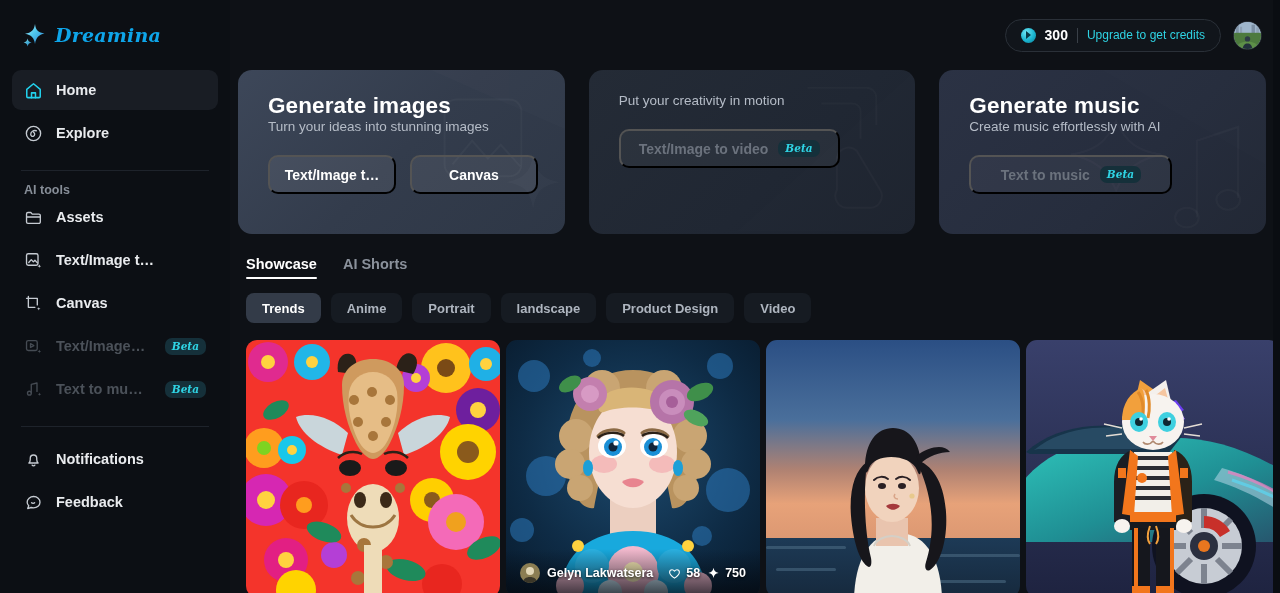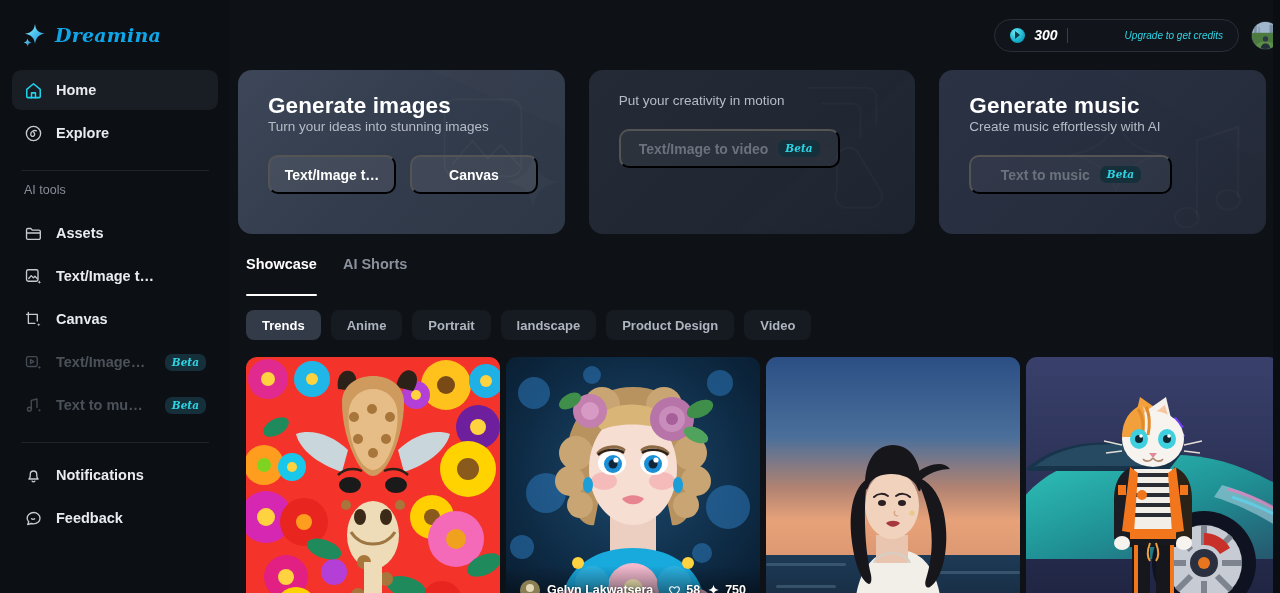--- a/index.html
+++ b/index.html
@@ -45,53 +45,53 @@
   .beta {
     font-family: "DejaVu Serif", serif;
     font-style: italic; font-weight: 700;
     font-size: 10.5px; color: #2fd4e4;
     background: #15303a; border-radius: 7px;
     padding: 2px 7px 3px; margin-left: 4px;
     flex: 0 0 auto;
   }
   .divider { height: 1px; background: #1e232b; margin: 14px 9px 12px; }
   .section-label {
-    font-size: 12.5px; color: #878e98; font-weight: 400;
-    padding: 0 12px; margin-bottom: 16px;
+    font-size: 12.5px; color: #878e98; font-weight: 700;
+    padding: 0 12px; margin-bottom: 0;
   }
 
   
   .main {
     flex: 1 1 auto; height: 593px;
     position: relative; overflow: hidden;
     background: #0e1116;
   }
   .topbar {
     height: 70px; display: flex; align-items: center;
-    justify-content: flex-end; gap: 12px; font-style: italic;
+    justify-content: flex-end; padding-right: 18px; gap: 12px;
   }
   .credits-pill {
     display: flex; align-items: center; gap: 9px;
     height: 33px; padding: 0 15px;
     border: 1px solid #2a3038; border-radius: 17px;
     background: #11151b; cursor: pointer;
   }
   .credit-coin {
     width: 15px; height: 15px; border-radius: 50%;
     background: radial-gradient(circle at 35% 30%, #6ee7f5 0%, #1ab4cf 55%, #0d7d96 100%);
     position: relative; flex: 0 0 15px;
   }
   .credit-coin::after {
     content: ""; position: absolute; left: 5px; top: 3.5px;
     border-left: 5px solid #083a47;
     border-top: 4px solid transparent; border-bottom: 4px solid transparent;
   }
   .credit-amount { font-size: 14px; font-weight: 700; color: #fff; }
   .credit-sep { width: 1px; height: 15px; background: #3a4048; }
-  .credit-link { font-size: 10px; color: #2fd4e4; cursor: pointer; margin-left: 48px; }
+  .credit-link { font-size: 12px; color: #2fd4e4; cursor: pointer; }
   .avatar {
     width: 29px; height: 29px; border-radius: 50%;
     flex: 0 0 29px; overflow: hidden; cursor: pointer;
     border: 1px solid #2b3139;
   }
 
   .content { padding: 0 14px 0 8px; }
 
   
   .hero-row { display: flex; gap: 24px; }
@@ -125,21 +125,21 @@
   .hero-btn.wide { min-width: 203px; }
   .hero-btn.disabled {
     background: rgba(255,255,255,.045); color: #6b727d; cursor: default;
   }
   .hero-btn .beta { margin-left: 2px; }
 
   
   .tabs { display: flex; gap: 26px; margin: 22px 0 0 8px; }
   .tab {
     font-size: 14.5px; font-weight: 700; color: #8a919b;
-    padding-bottom: 24px; cursor: pointer; position: relative;
+    padding-bottom: 7px; cursor: pointer; position: relative;
   }
   .tab.active { color: #fff; }
   .tab.active::after {
     content: ""; position: absolute; left: 0; right: 0; bottom: 0;
     height: 2px; background: #fff; border-radius: 2px;
   }
 
   
   .chips { display: flex; gap: 10px; margin: 14px 0 0 8px; }
   .chip {

